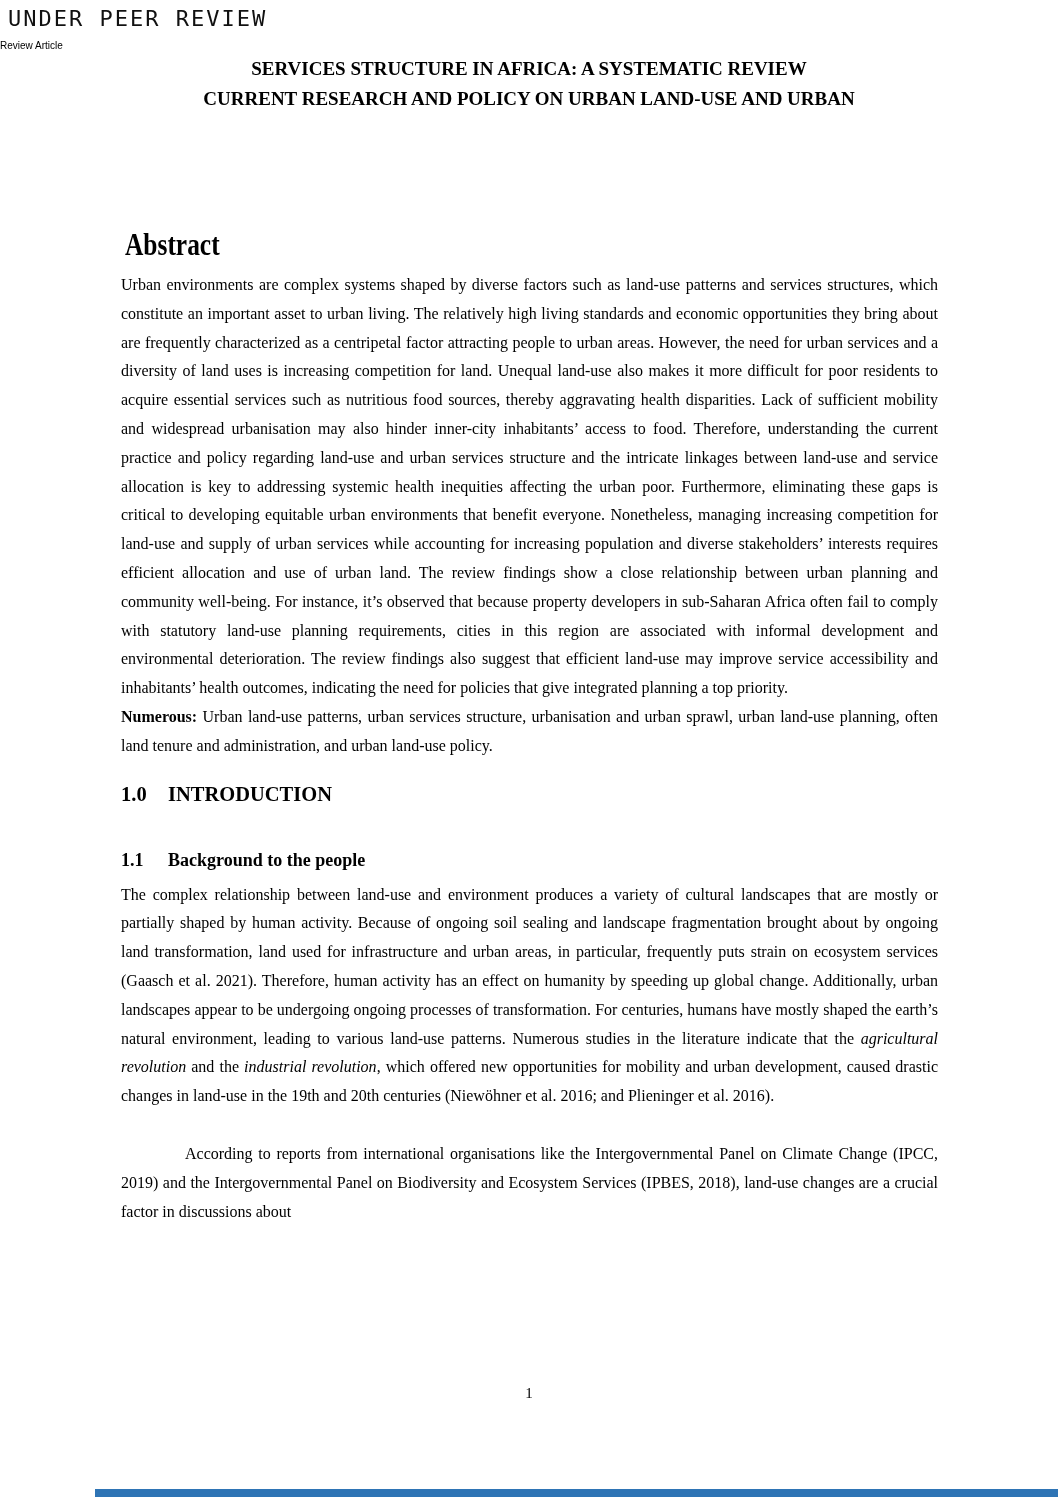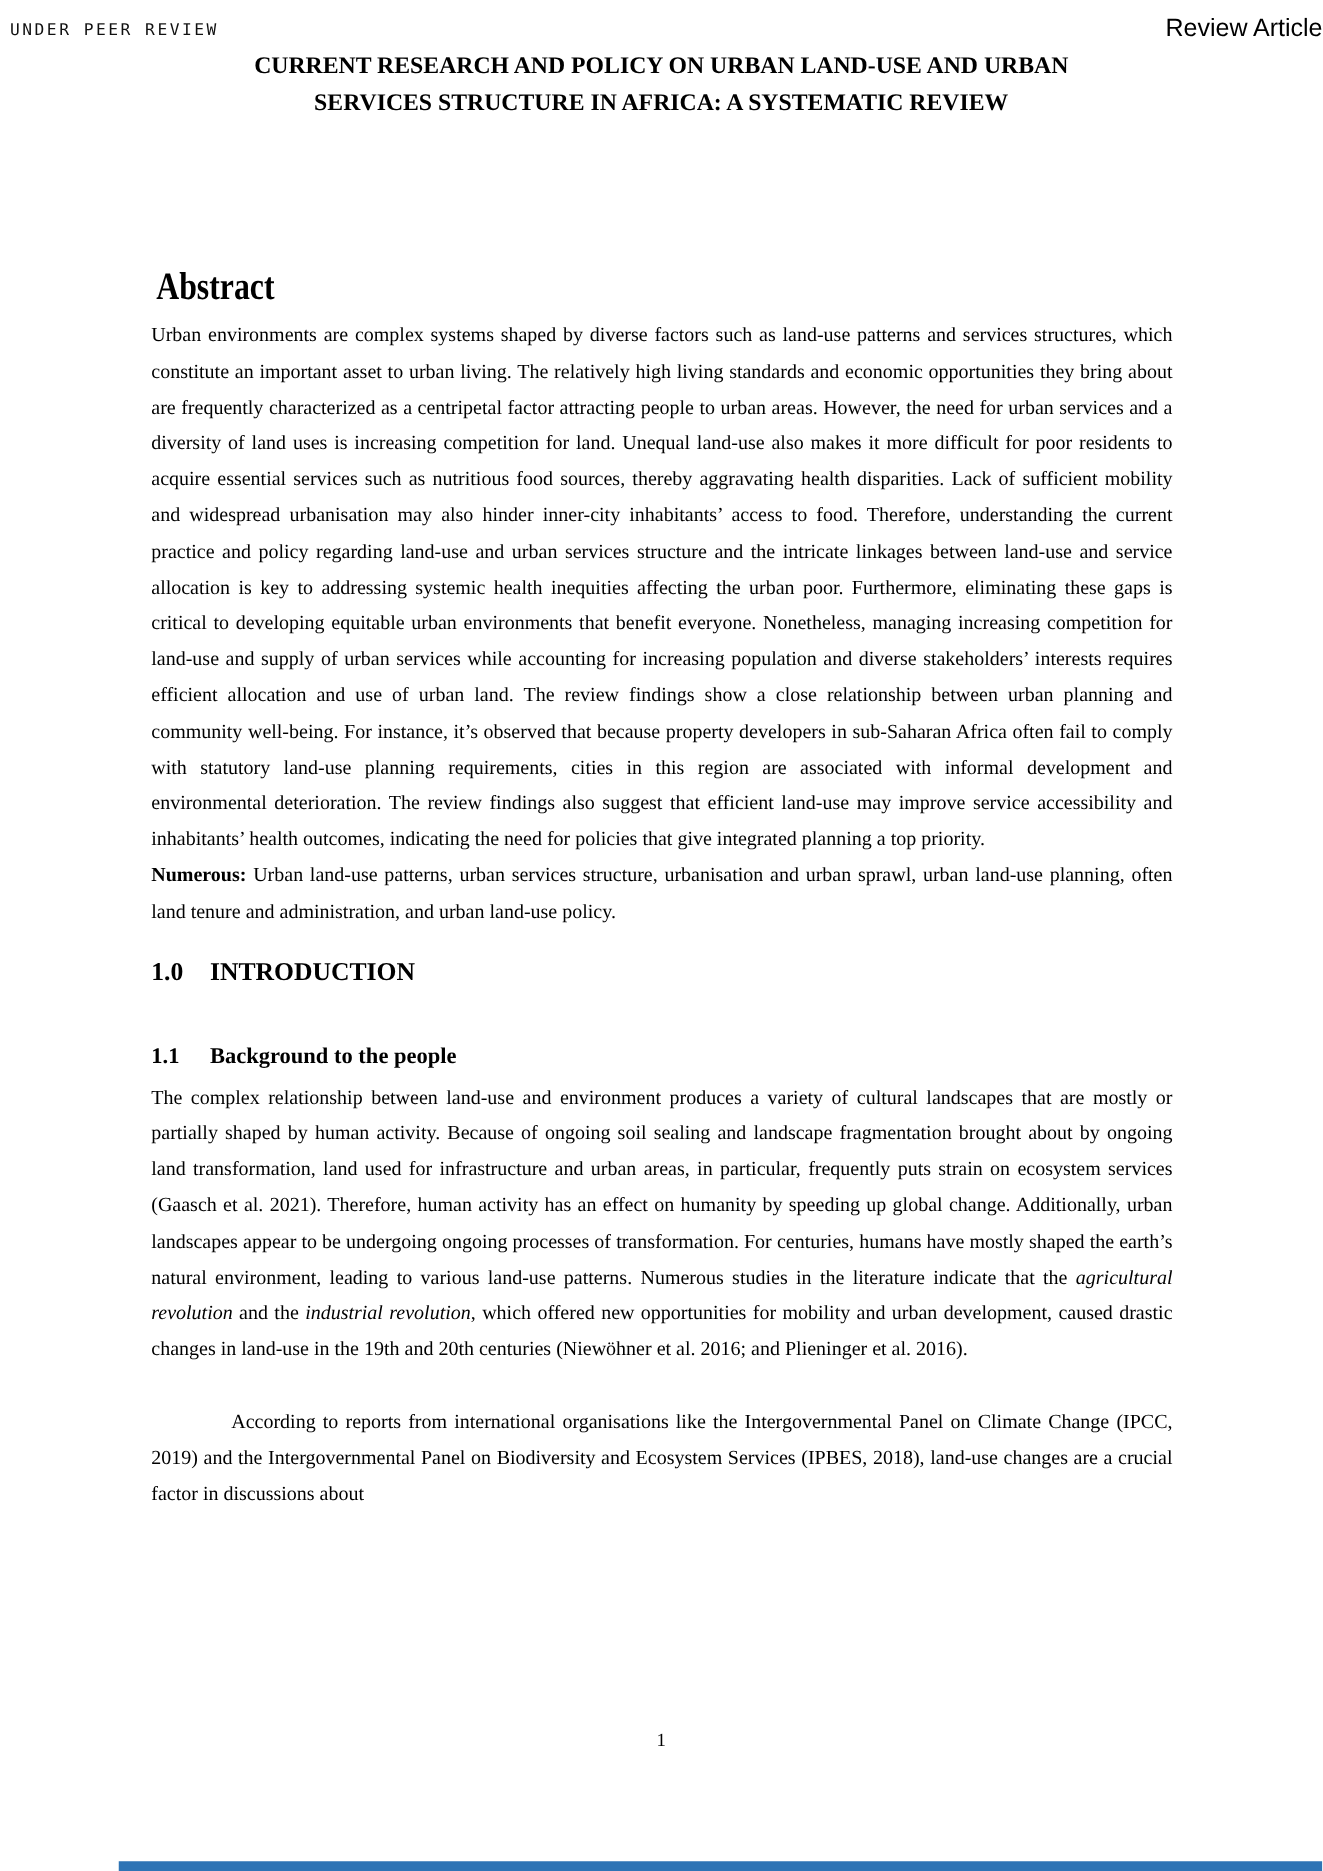--- a/index.html
+++ b/index.html
@@ -8,33 +8,33 @@
     position:relative;
     width:1058px;
     height:1497px;
     background:#ffffff;
     color:#000000;
     font-family:"Liberation Serif","DejaVu Serif",serif;
     overflow:hidden;
   }
   .watermark {
     position:absolute;
-    top:17px;
+    top:6px;
     left:8px;
     font-family:"DejaVu Sans Mono","Liberation Mono",monospace;
-    font-size:13px;
+    font-size:22px;
     letter-spacing:2px;
     color:#111111;
     white-space:nowrap;
   }
   .article-type {
-    padding-top:12px;
-    text-align:right;
+    padding-top:40px;
+    text-align:left;
     font-family:"Liberation Sans","DejaVu Sans",sans-serif;
-    font-size:20px;
+    font-size:10px;
   }
   .doc-title {
     margin-top:3px;
     text-align:center;
     font-size:19px;
     font-weight:bold;
     line-height:30px;
     font-family:"Liberation Serif","DejaVu Serif",serif;
   }
   .title-line { display:block; }
@@ -93,22 +93,22 @@
 </head>
 <body>
 
 <div class="page">
 
   <div class="watermark">UNDER PEER REVIEW</div>
 
   <div class="article-type">Review Article</div>
 
   <h1 class="doc-title">
+    <span class="title-line">SERVICES STRUCTURE IN AFRICA: A SYSTEMATIC REVIEW</span>
     <span class="title-line">CURRENT RESEARCH AND POLICY ON URBAN LAND-USE AND URBAN</span>
-    <span class="title-line">SERVICES STRUCTURE IN AFRICA: A SYSTEMATIC REVIEW</span>
   </h1>
 
   <div class="content">
 
     <h2 class="abstract-heading">Abstract</h2>
 
     <p class="body-text abstract-body">Urban environments are complex systems shaped by diverse factors such as land-use patterns and services structures, which constitute an important asset to urban living. The relatively high living standards and economic opportunities they bring about are frequently characterized as a centripetal factor attracting people to urban areas. However, the need for urban services and a diversity of land uses is increasing competition for land. Unequal land-use also makes it more difficult for poor residents to acquire essential services such as nutritious food sources, thereby aggravating health disparities. Lack of sufficient mobility and widespread urbanisation may also hinder inner-city inhabitants’ access to food. Therefore, understanding the current practice and policy regarding land-use and urban services structure and the intricate linkages between land-use and service allocation is key to addressing systemic health inequities affecting the urban poor. Furthermore, eliminating these gaps is critical to developing equitable urban environments that benefit everyone. Nonetheless, managing increasing competition for land-use and supply of urban services while accounting for increasing population and diverse stakeholders’ interests requires efficient allocation and use of urban land. The review findings show a close relationship between urban planning and community well-being. For instance, it’s observed that because property developers in sub-Saharan Africa often fail to comply with statutory land-use planning requirements, cities in this region are associated with informal development and environmental deterioration. The review findings also suggest that efficient land-use may improve service accessibility and inhabitants’ health outcomes, indicating the need for policies that give integrated planning a top priority.</p>
 
     <p class="body-text keywords"><b>Numerous:</b><span> Urban land-use patterns, urban services structure, urbanisation and urban sprawl, urban land-use planning, often land tenure and administration, and urban land-use policy.</span></p>
 

